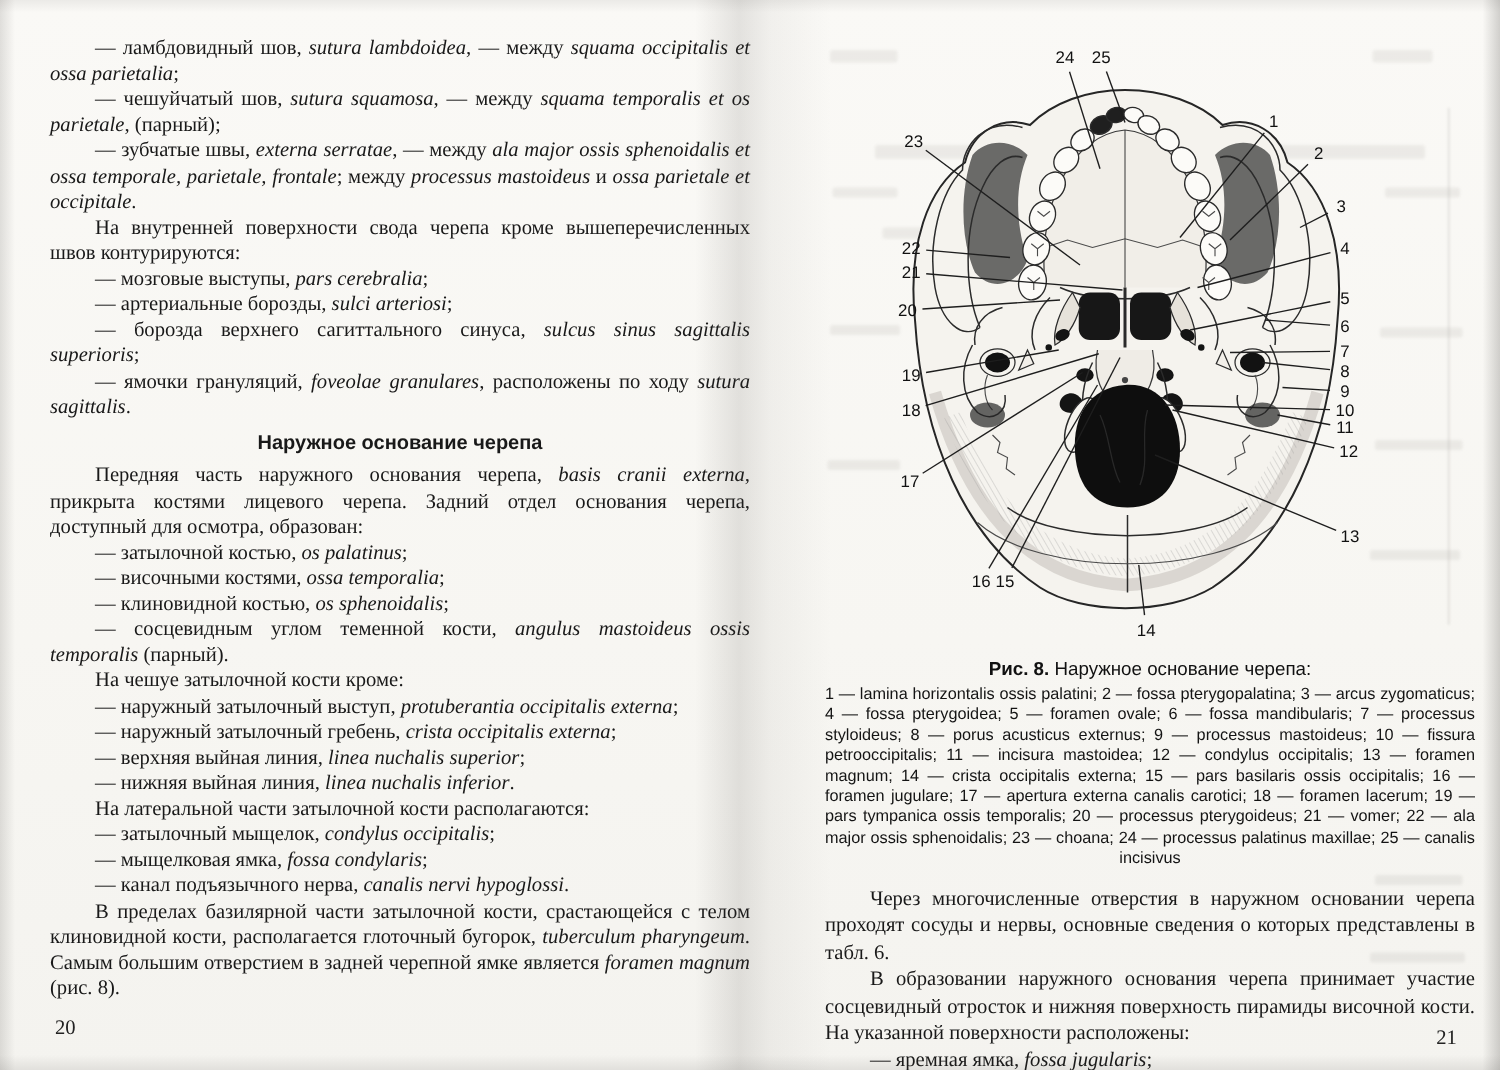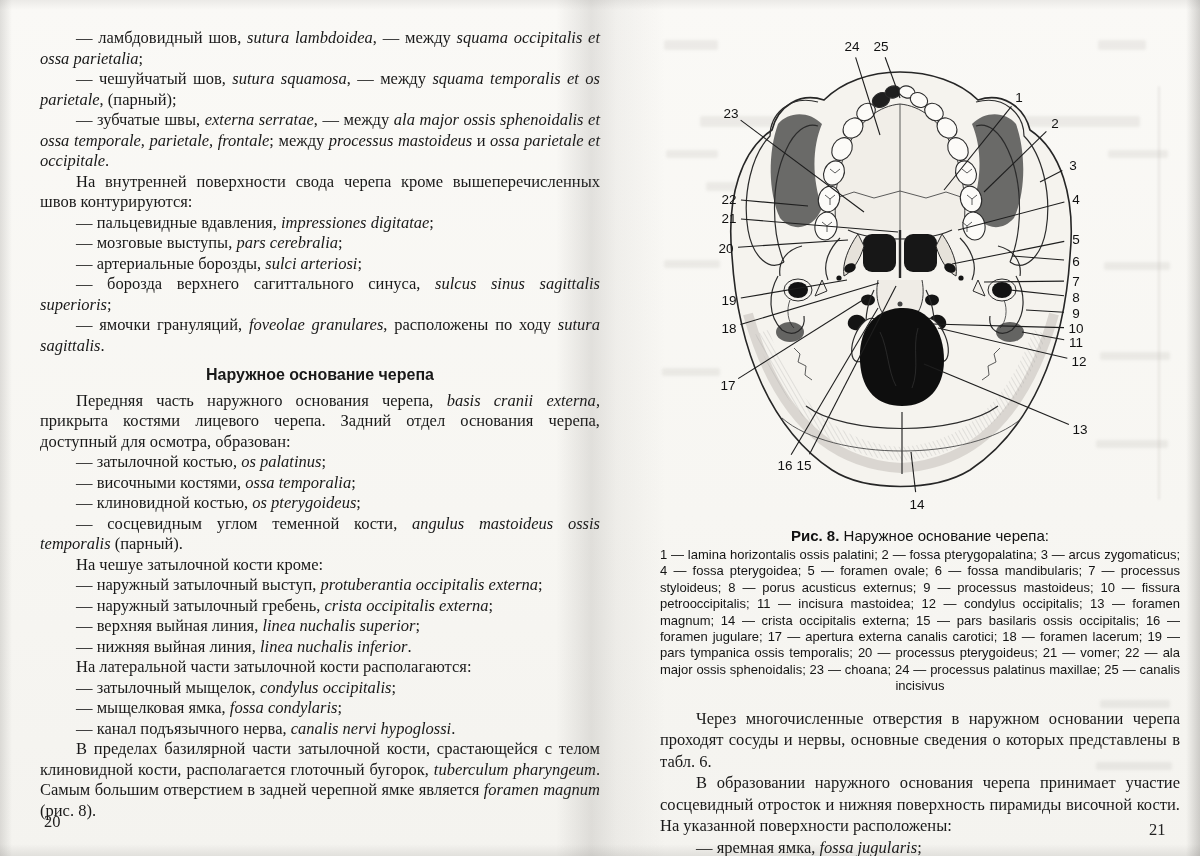--- a/index.html
+++ b/index.html
@@ -68,30 +68,29 @@
   <div class="ghost" style="left:664px;top:260px;width:56px;height:8px;"></div>
   <div class="ghost" style="left:662px;top:368px;width:58px;height:8px;"></div>
   <div class="ghost" style="left:1100px;top:700px;width:70px;height:8px;"></div>
   <div class="ghost" style="left:1096px;top:762px;width:76px;height:8px;"></div>
 
   <div class="leftcol">
       <p class="blk item">— ламбдовидный шов, <i>sutura lambdoidea</i>, — между <i>squama occipitalis et ossa parietalia</i>;</p>
       <p class="blk item">— чешуйчатый шов, <i>sutura squamosa</i>, — между <i>squama temporalis et os parietale</i>, (парный);</p>
       <p class="blk item">— зубчатые швы, <i>externa serratae</i>, — между <i>ala major ossis sphenoidalis et ossa temporale, parietale, frontale</i>; между <i>processus mastoideus</i> и <i>ossa parietale et occipitale</i>.</p>
       <p class="blk para">На внутренней поверхности свода черепа кроме вышеперечисленных швов контурируются:</p>
-      <p class="blk item">— пальцевидные вдавления, <i>impressiones digitatae</i>;</p>
       <p class="blk item">— мозговые выступы, <i>pars cerebralia</i>;</p>
       <p class="blk item">— артериальные борозды, <i>sulci arteriosi</i>;</p>
       <p class="blk item">— борозда верхнего сагиттального синуса, <i>sulcus sinus sagittalis superioris</i>;</p>
       <p class="blk item">— ямочки грануляций, <i>foveolae granulares</i>, расположены по ходу <i>sutura sagittalis</i>.</p>
       <p class="blk heading">Наружное основание черепа</p>
       <p class="blk para">Передняя часть наружного основания черепа, <i>basis cranii externa</i>, прикрыта костями лицевого черепа. Задний отдел основания черепа, доступный для осмотра, образован:</p>
       <p class="blk item">— затылочной костью, <i>os palatinus</i>;</p>
       <p class="blk item">— височными костями, <i>ossa temporalia</i>;</p>
-      <p class="blk item">— клиновидной костью, <i>os pterygoideus</i>;</p>
+      <p class="blk item">— клиновидной костью, <i>os sphenoidalis</i>;</p>
       <p class="blk item">— сосцевидным углом теменной кости, <i>angulus mastoideus ossis temporalis</i> (парный).</p>
       <p class="blk para">На чешуе затылочной кости кроме:</p>
       <p class="blk item">— наружный затылочный выступ, <i>protuberantia occipitalis externa</i>;</p>
       <p class="blk item">— наружный затылочный гребень, <i>crista occipitalis externa</i>;</p>
       <p class="blk item">— верхняя выйная линия, <i>linea nuchalis superior</i>;</p>
       <p class="blk item">— нижняя выйная линия, <i>linea nuchalis inferior</i>.</p>
       <p class="blk para">На латеральной части затылочной кости располагаются:</p>
       <p class="blk item">— затылочный мыщелок, <i>condylus occipitalis</i>;</p>
       <p class="blk item">— мыщелковая ямка, <i>fossa condylaris</i>;</p>
       <p class="blk item">— канал подъязычного нерва, <i>canalis nervi hypoglossi</i>.</p>

